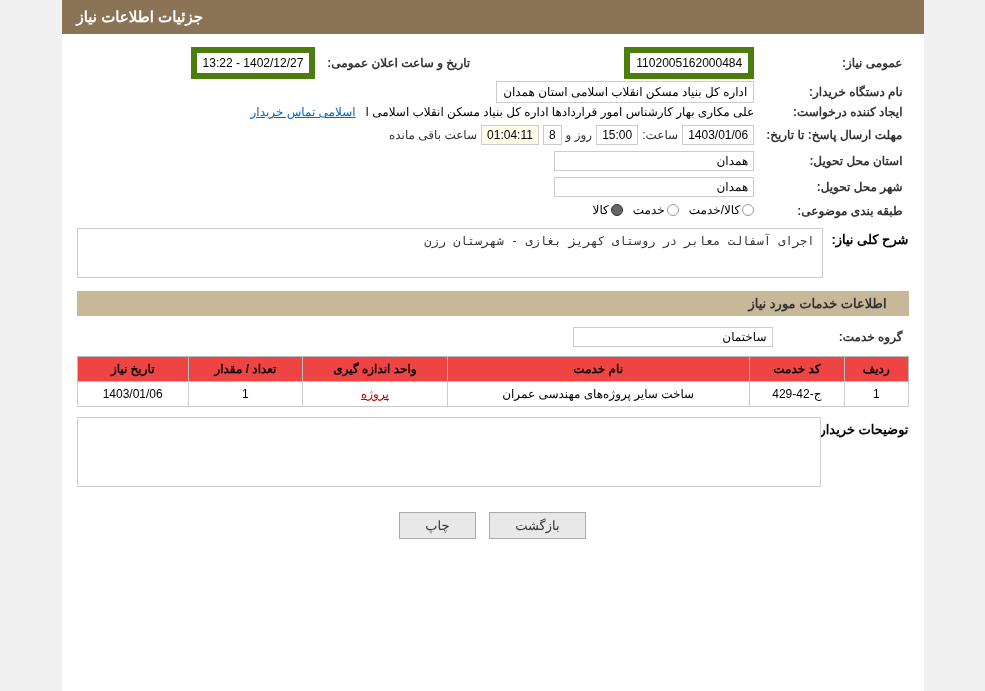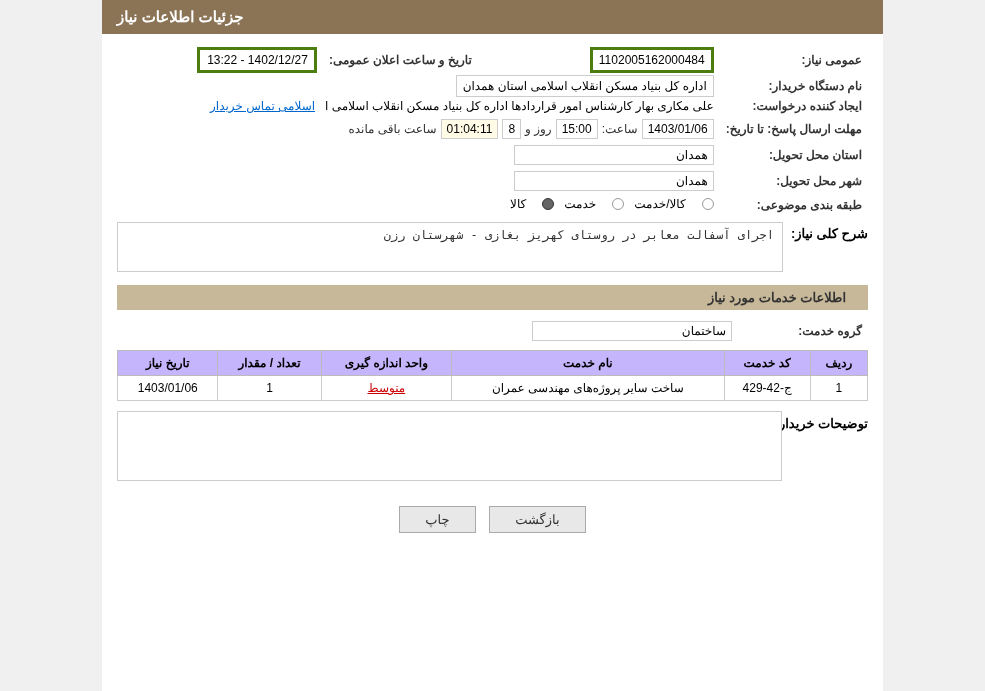--- a/index.html
+++ b/index.html
@@ -3,21 +3,21 @@
   <meta charset="utf-8">
   <style>
     * { box-sizing: border-box; margin: 0; padding: 0; }
     body {
       font-family: Tahoma, Arial, sans-serif;
       font-size: 13px;
       background: #f0f0f0;
       direction: rtl;
     }
     .page-wrapper {
-      width: 781px;
+      width: 862px;
       min-height: 691px;
       background: #fff;
       margin: 0 auto;
     }
     .header-bar {
       background: #8b7355;
       color: #fff;
       text-align: left;
       padding: 8px 15px;
       font-size: 15px;
@@ -48,21 +48,21 @@
       color: #333;
       font-weight: bold;
       text-align: right;
       white-space: nowrap;
       width: 130px;
     }
     .value-cell {
       text-align: right;
     }
     .value-box {
-      border: 3px solid #4d7c0f;
+      border: 6px solid #4d7c0f;
       padding: 3px 6px;
       min-width: 120px;
       display: inline-block;
       background: #fff;
       min-height: 20px;
     }
     .value-box-wide {
       border: 1px solid #ccc;
       padding: 3px 6px;
       background: #fff;
@@ -74,21 +74,21 @@
       text-decoration: underline;
     }
     .radio-group {
       display: inline-flex;
       gap: 10px;
       align-items: center;
     }
     .radio-item {
       display: inline-flex;
       align-items: center;
-      gap: 16px;
+      gap: 2px;
     }
     .radio-circle {
       width: 12px;
       height: 12px;
       border-radius: 50%;
       border: 1px solid #999;
       display: inline-block;
       background: #fff;
     }
     .radio-circle.selected {
@@ -105,21 +105,21 @@
       font-size: 12px;
       resize: none;
       color: #333;
     }
     .services-table {
       width: 100%;
       border-collapse: collapse;
       margin-top: 5px;
     }
     .services-table th {
-      background: #c4b5fd;
+      background: #ef4444;
       border: 1px solid #bbb;
       padding: 5px 8px;
       text-align: center;
       font-size: 12px;
       font-weight: bold;
     }
     .services-table td {
       border: 1px solid #ccc;
       padding: 5px 8px;
       text-align: center;
@@ -308,21 +308,21 @@
           <th>واحد اندازه گیری</th>
           <th>تعداد / مقدار</th>
           <th>تاریخ نیاز</th>
         </tr>
       </thead>
       <tbody>
         <tr>
           <td>1</td>
           <td>ج-42-429</td>
           <td>ساخت سایر پروژه‌های مهندسی عمران</td>
-          <td><span class="pروزه-link">متوسط</span></td>
+          <td><span class="pروزه-link">پروژه</span></td>
           <td>1</td>
           <td>1403/01/06</td>
         </tr>
       </tbody>
     </table>
 
     <div style="display:flex; align-items:flex-start; gap:4px; margin: 10px 0;">
       <span class="buyer-notes-label">توضیحات خریدار:</span>
       <textarea class="buyer-notes" readonly="" style=""></textarea>
     </div>

